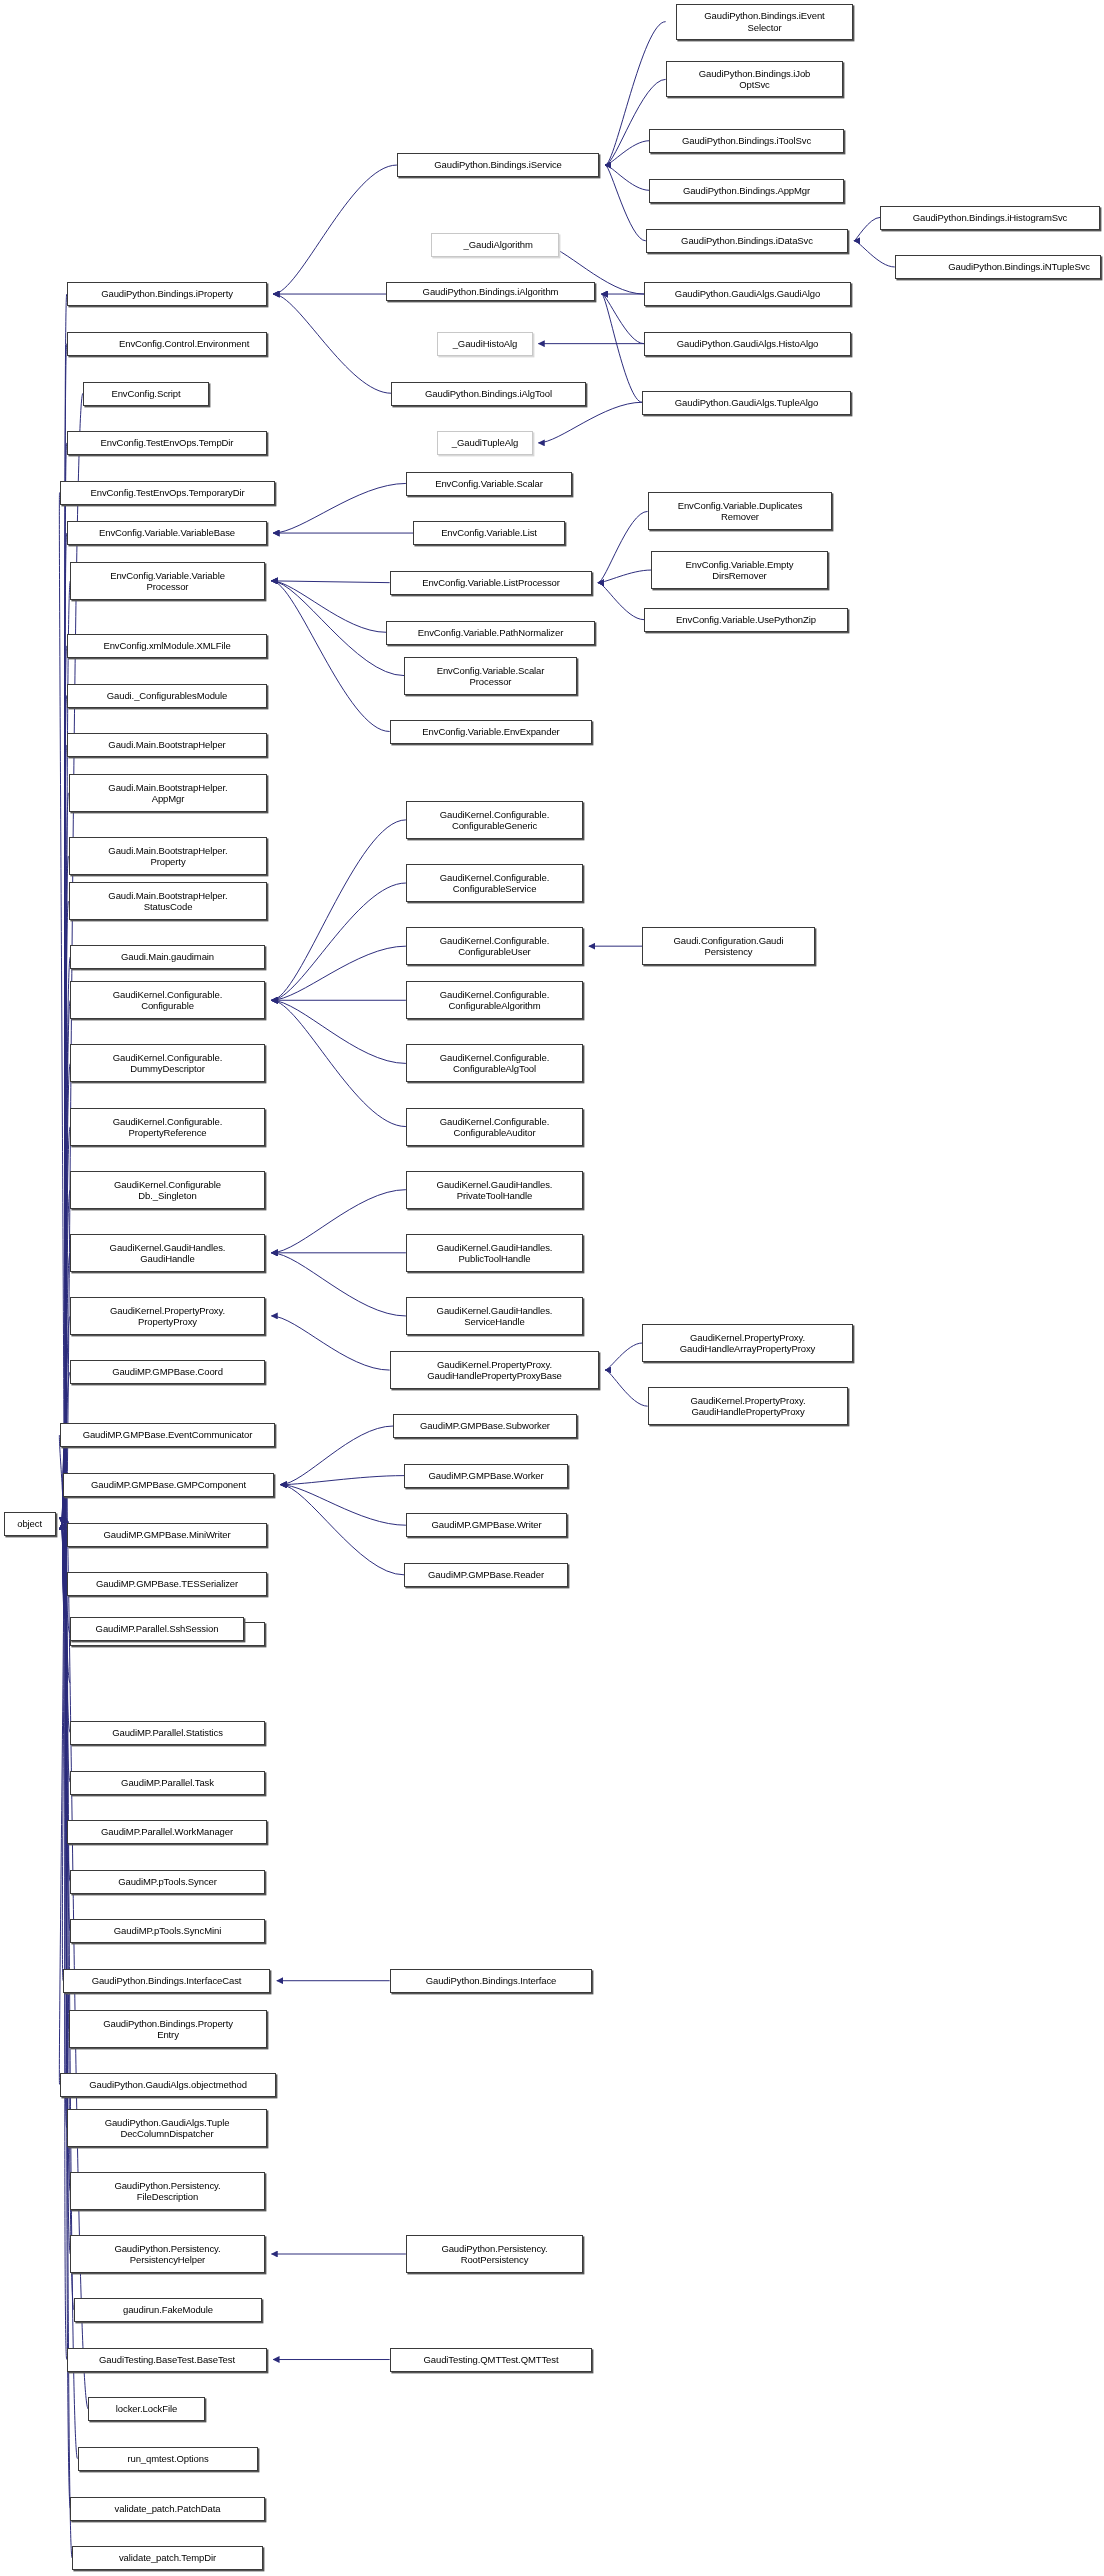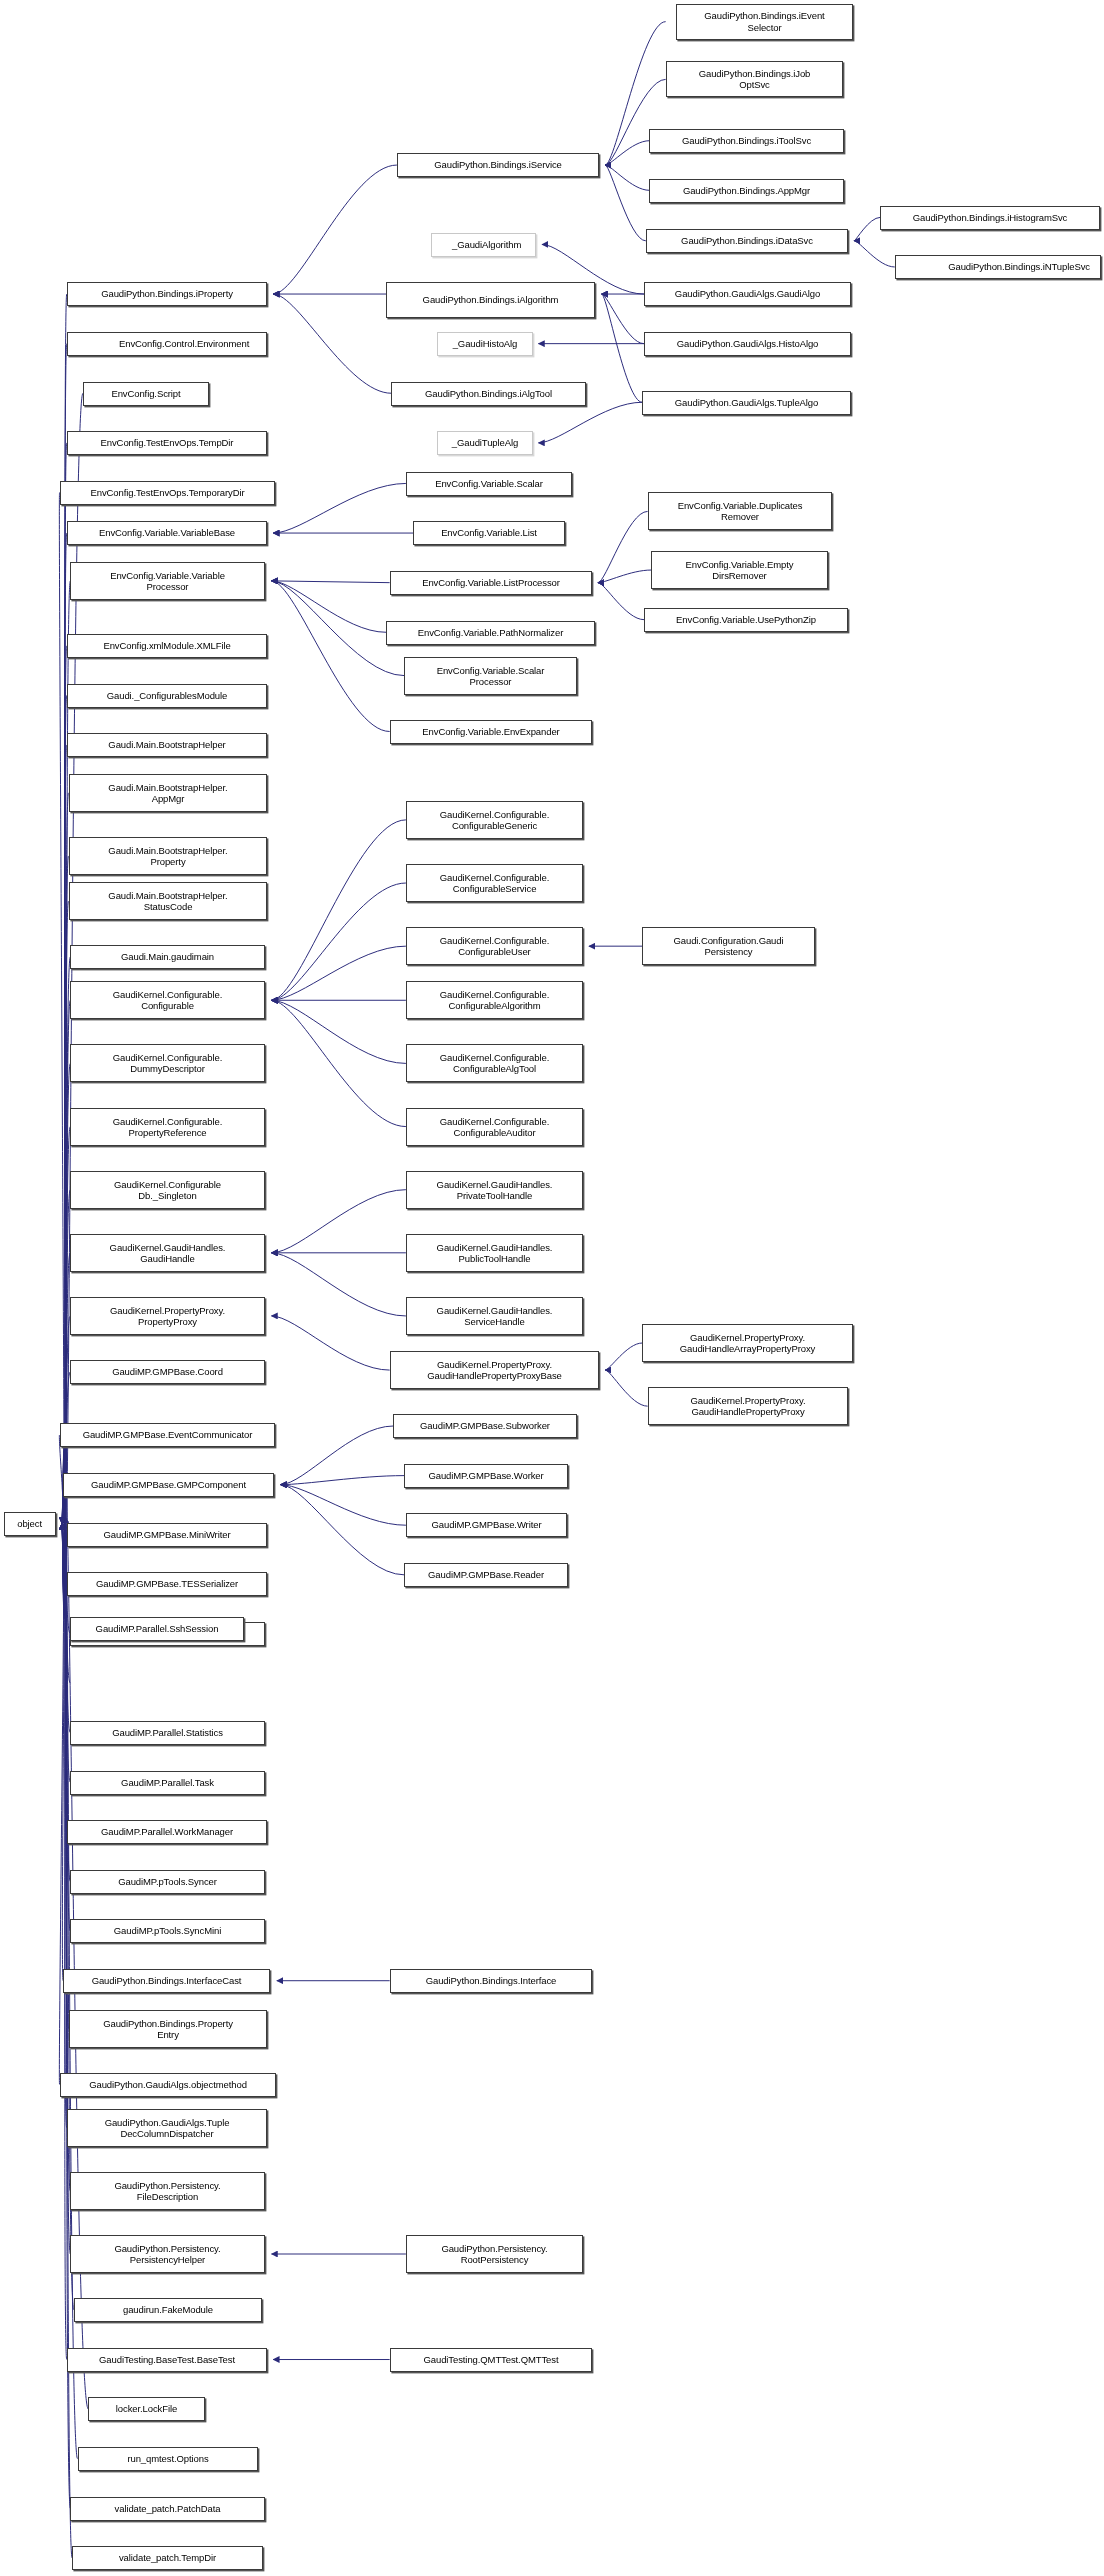--- a/index.html
+++ b/index.html
@@ -178,27 +178,27 @@
       </div>
       <div class="node" style="left: 646px; top: 229px; width: 202px; height: 23.5px;">
         <span>GaudiPython.Bindings.iDataSvc</span>
       </div>
       <div class="node" style="left: 880px; top: 206px; width: 220px; height: 23.5px;">
         <span>GaudiPython.Bindings.iHistogramSvc</span>
       </div>
       <div class="node" style="left: 895px; top: 255px; width: 206px; height: 23.5px; padding-left: 44px;">
         <span>GaudiPython.Bindings.iNTupleSvc</span>
       </div>
-      <div class="node faded" style="left: 431px; top: 233px; width: 105px; height: 23.5px; padding-left: 8px;">
+      <div class="node faded" style="left: 431px; top: 233px; width: 128px; height: 23.5px; padding-left: 8px;">
         <span>_GaudiAlgorithm</span>
       </div>
       <div class="node" style="left: 67px; top: 282px; width: 200px; height: 23.5px;">
         <span>GaudiPython.Bindings.iProperty</span>
       </div>
-      <div class="node" style="left: 386px; top: 282px; width: 209px; height: 36px;">
+      <div class="node" style="left: 386px; top: 282px; width: 209px; height: 19px;">
         <span>GaudiPython.Bindings.iAlgorithm</span>
       </div>
       <div class="node" style="left: 644px; top: 282px; width: 207px; height: 23.5px;">
         <span>GaudiPython.GaudiAlgs.GaudiAlgo</span>
       </div>
       <div class="node" style="left: 67px; top: 332px; width: 200px; height: 23.5px; padding-left: 36px;">
         <span>EnvConfig.Control.Environment</span>
       </div>
       <div class="node faded" style="left: 437px; top: 332px; width: 96px; height: 23.5px;">
         <span>_GaudiHistoAlg</span>

